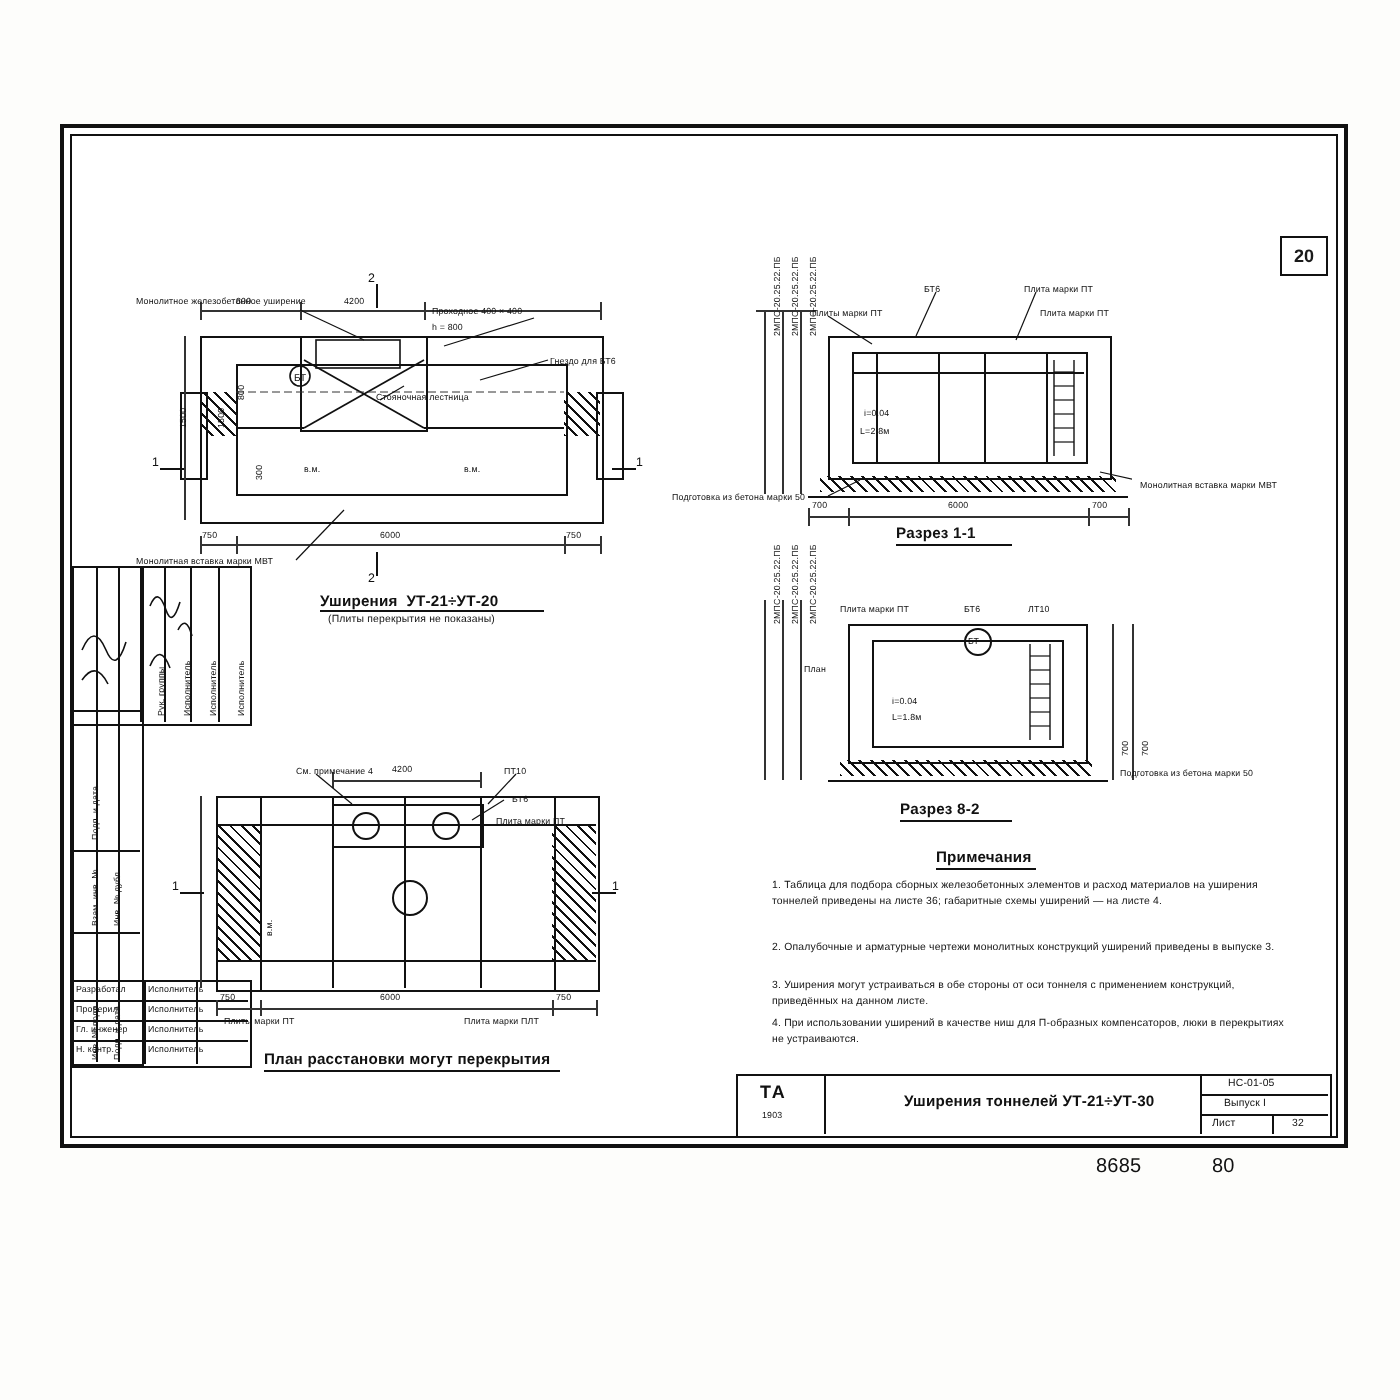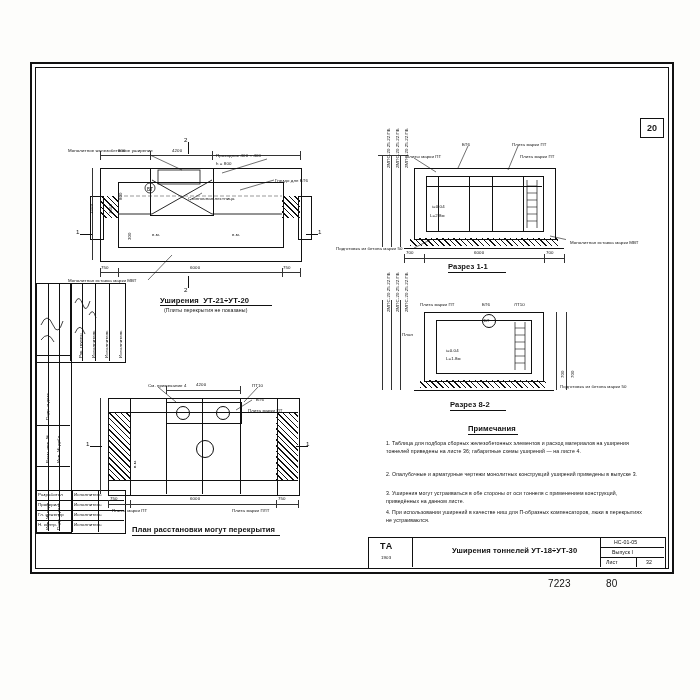--- a/index.html
+++ b/index.html
@@ -366,23 +366,23 @@
   <div class="tb" style="left:368px;top:537px;width:296px;height:30px;"></div>
   <div class="ln vl" style="left:412px;top:537px;height:30px;"></div>
   <div class="ln vl" style="left:600px;top:537px;height:30px;"></div>
   <div class="ln hl" style="left:600px;top:547px;width:64px;"></div>
   <div class="ln hl" style="left:600px;top:557px;width:64px;"></div>
   <div class="ln vl" style="left:636px;top:557px;height:10px;"></div>
 
   <div class="t xl" style="left:380px;top:541px;font-weight:bold;letter-spacing:1px;">TA</div>
   <div class="t sm" style="left:381px;top:555px;">1903</div>
 
-  <div class="t lg" style="left:452px;top:546px;font-weight:bold;">Уширения тоннелей УТ-18÷УТ-30</div>
+  <div class="t lg" style="left:452px;top:546px;font-weight:bold;">Уширения тоннелей УТ-21÷УТ-30</div>
 
   <div class="t" style="left:614px;top:539px;">НС-01-05</div>
   <div class="t" style="left:612px;top:549px;">Выпуск I</div>
   <div class="t" style="left:606px;top:559px;">Лист</div>
   <div class="t" style="left:646px;top:559px;">32</div>
 
-  <div class="t lg" style="left:548px;top:578px;font-size:10px;">7223</div>
+  <div class="t lg" style="left:548px;top:578px;font-size:10px;">8685</div>
   <div class="t lg" style="left:606px;top:578px;font-size:10px;">80</div>
 
 </div>
 
 </body></html>

